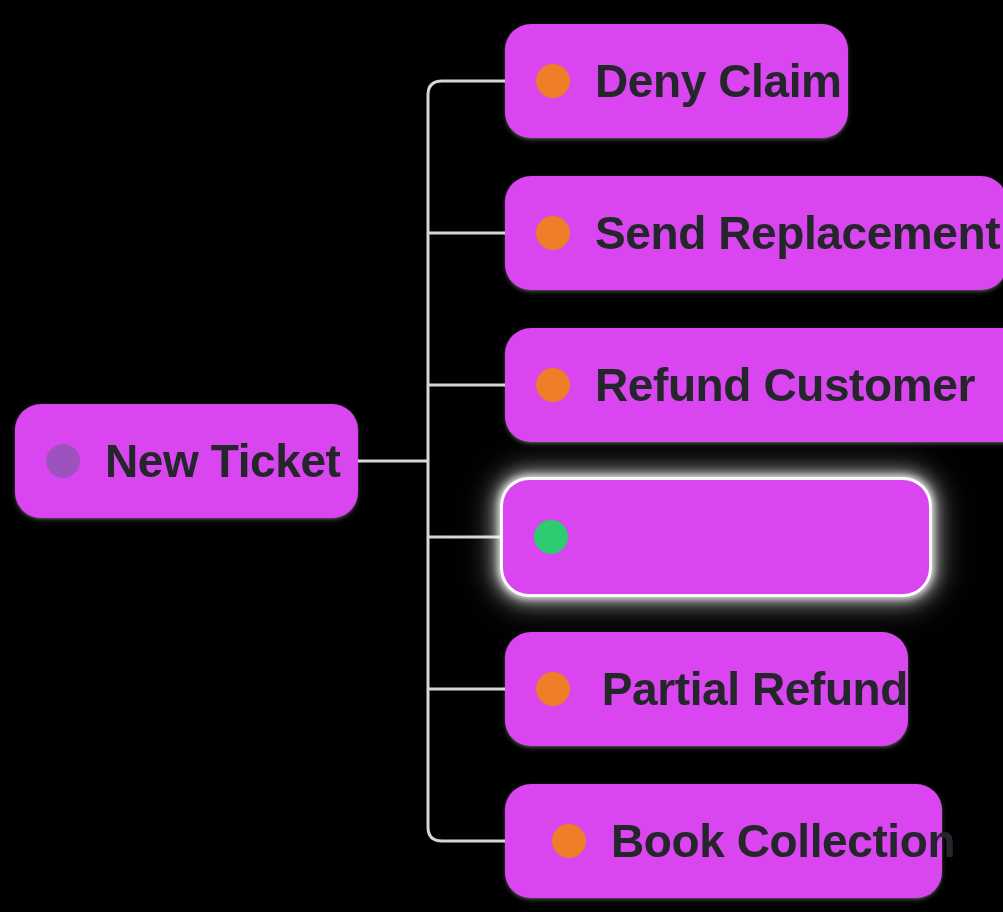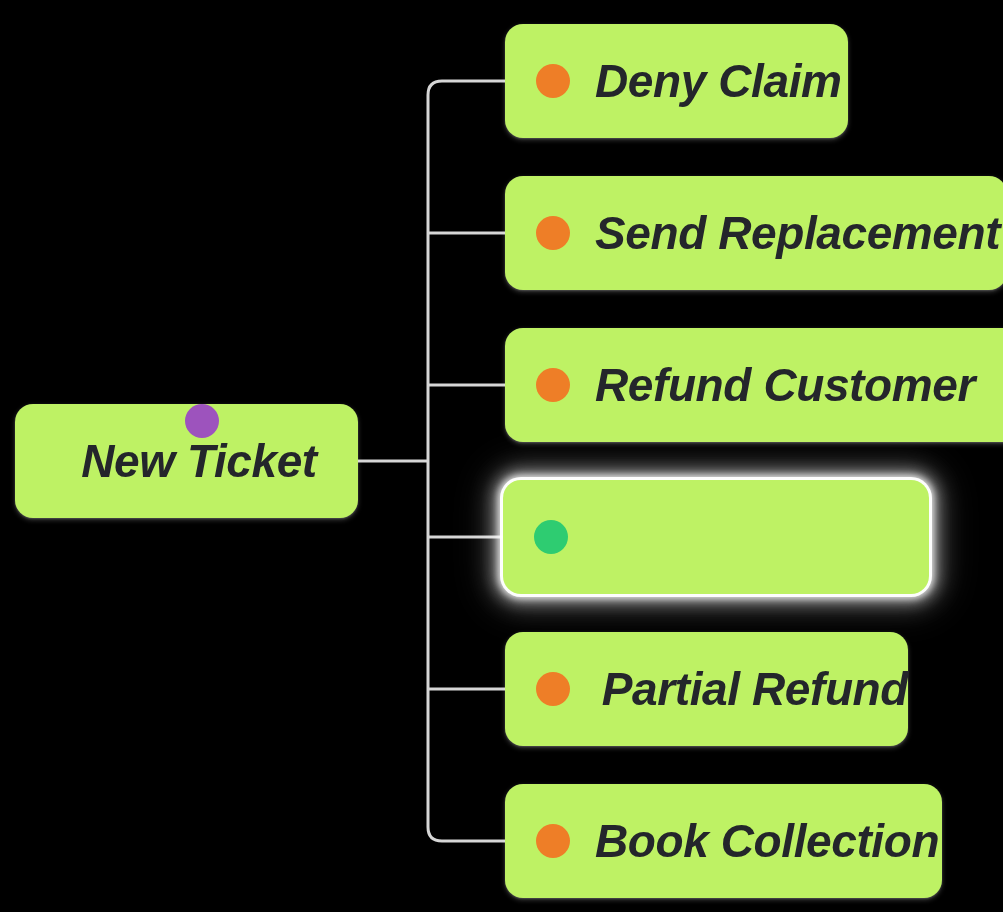--- a/index.html
+++ b/index.html
@@ -27,27 +27,26 @@
     top: 0;
     width: 1003px;
     height: 912px;
     pointer-events: none;
   }
 
   
   .node {
     position: absolute;
     box-sizing: border-box;
-    background: #bef264;
-    border-radius: 18px;
+    background: #d946ef;
+    border-radius: 26px;
     display: flex;
     align-items: center;
     box-shadow: 0 2px 5px rgba(255,255,255,0.22),
                 0 1px 2px rgba(255,255,255,0.16);
-    font-style: italic;
   }
 
   .node.selected {
     box-shadow:
       0 0 0 3px rgba(255,255,255,0.96),
       0 0 6px 5px rgba(255,255,255,0.72),
       0 0 14px 9px rgba(255,255,255,0.42),
       0 0 24px 14px rgba(255,255,255,0.20),
       0 0 36px 20px rgba(255,255,255,0.09);
   }
@@ -80,21 +79,21 @@
       <line x1="442" y1="81" x2="505" y2="81" fill="none" stroke="#d6d6d6" stroke-width="3" stroke-linecap="butt"></line>
       <line x1="428" y1="233" x2="505" y2="233" fill="none" stroke="#d6d6d6" stroke-width="3" stroke-linecap="butt"></line>
       <line x1="428" y1="385" x2="505" y2="385" fill="none" stroke="#d6d6d6" stroke-width="3" stroke-linecap="butt"></line>
       <line x1="428" y1="537" x2="503" y2="537" fill="none" stroke="#d6d6d6" stroke-width="3" stroke-linecap="butt"></line>
       <line x1="428" y1="689" x2="505" y2="689" fill="none" stroke="#d6d6d6" stroke-width="3" stroke-linecap="butt"></line>
       <line x1="442" y1="841" x2="505" y2="841" fill="none" stroke="#d6d6d6" stroke-width="3" stroke-linecap="butt"></line>
       <line x1="358" y1="461" x2="428" y2="461" fill="none" stroke="#d6d6d6" stroke-width="3" stroke-linecap="butt"></line>
     </svg>
 
   <div id="nodes">
-      <div class="node" style="left: 15px; top: 404px; width: 343px; height: 114px; flex-direction: column;">
+      <div class="node" style="left: 15px; top: 404px; width: 343px; height: 114px;">
         <span class="node-dot" style="background: rgb(157, 83, 189);"></span>
         <span class="node-label">New Ticket</span>
       </div>
       <div class="node" style="left: 505px; top: 24px; width: 343px; height: 114px;">
         <span class="node-dot" style="background: rgb(238, 126, 39);"></span>
         <span class="node-label">Deny Claim</span>
       </div>
       <div class="node" style="left: 505px; top: 176px; width: 502px; height: 114px;">
         <span class="node-dot" style="background: rgb(238, 126, 39);"></span>
         <span class="node-label">Send Replacement</span>
@@ -103,19 +102,19 @@
         <span class="node-dot" style="background: rgb(238, 126, 39);"></span>
         <span class="node-label">Refund Customer</span>
       </div>
       <div class="node selected" style="left: 503px; top: 480px; width: 426px; height: 114px;">
         <span class="node-dot" style="background: rgb(46, 204, 113);"></span>
       </div>
       <div class="node" style="left: 505px; top: 632px; width: 403px; height: 114px; justify-content: space-between;">
         <span class="node-dot" style="background: rgb(238, 126, 39);"></span>
         <span class="node-label">Partial Refund</span>
       </div>
-      <div class="node" style="left: 505px; top: 784px; width: 437px; height: 114px;">
+      <div class="node" style="left: 505px; top: 784px; width: 437px; height: 114px; padding-left: 16px;">
         <span class="node-dot" style="background: rgb(238, 126, 39);"></span>
         <span class="node-label">Book Collection</span>
       </div>
     </div>
 
 </div>
 
 </body></html>

